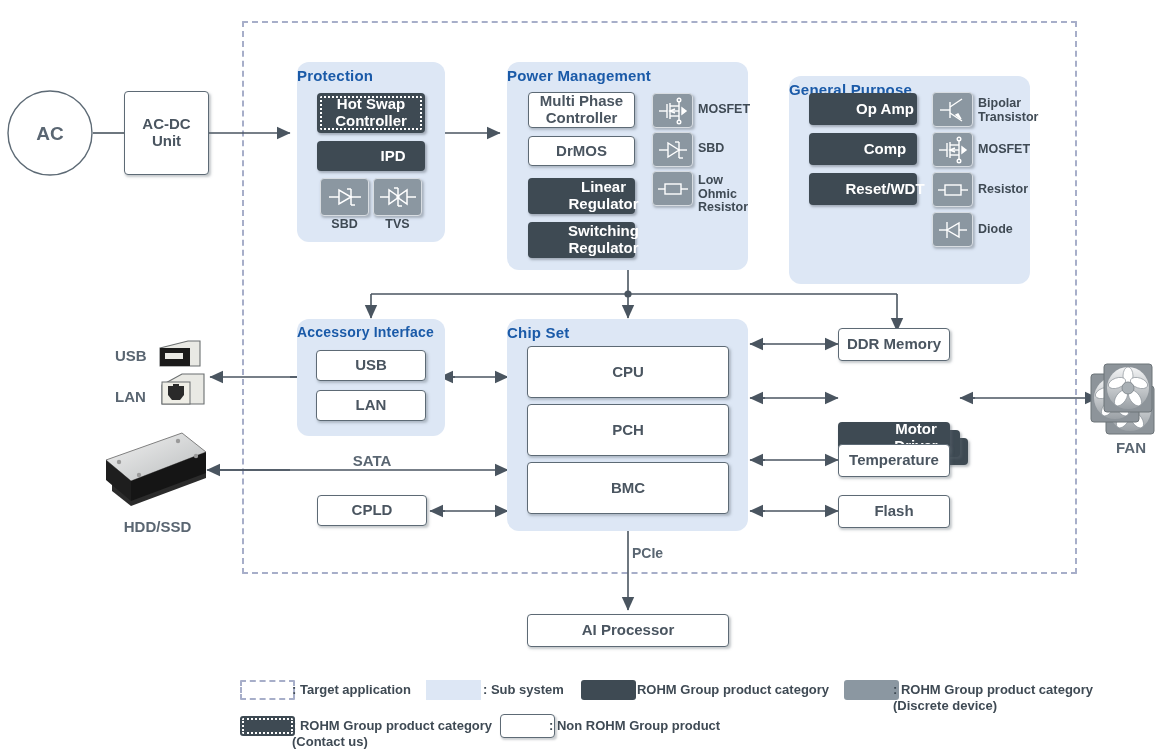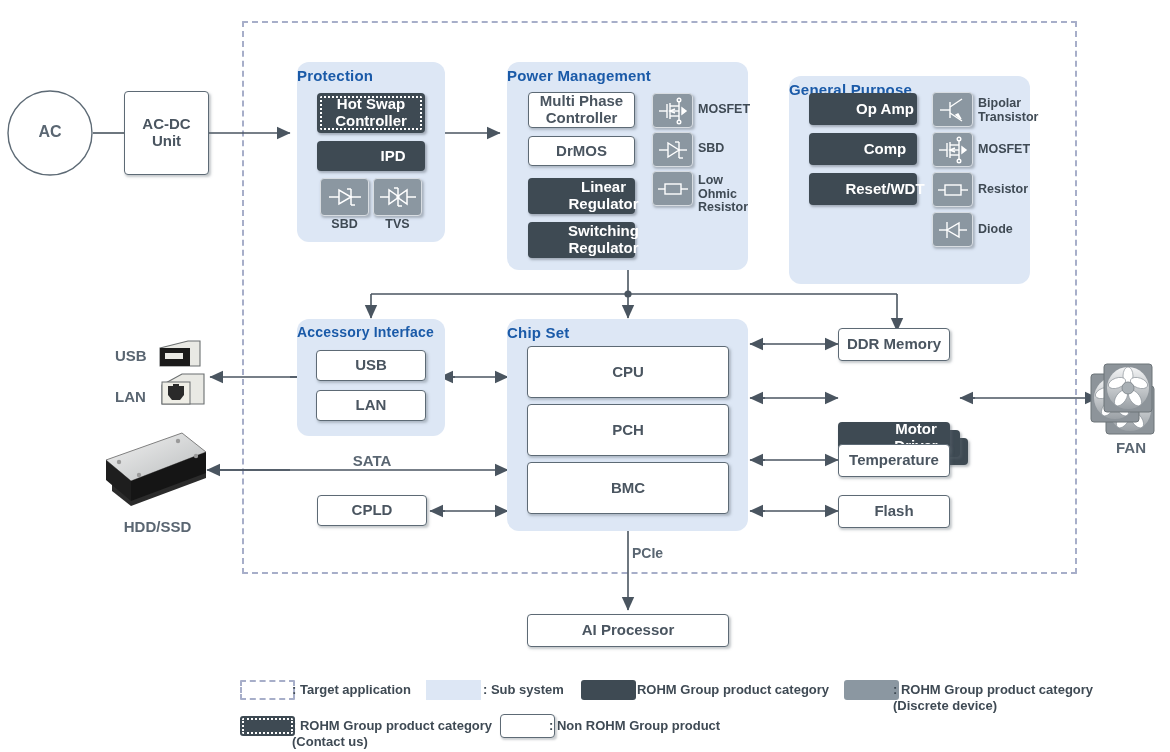--- a/index.html
+++ b/index.html
@@ -188,21 +188,21 @@
         <ellipse cx="11" cy="-5" rx="9" ry="5" transform="rotate(20 11 -5)"></ellipse>
         <ellipse cx="7" cy="10" rx="5" ry="9" transform="rotate(-35 7 10)"></ellipse>
         <ellipse cx="-7" cy="10" rx="5" ry="9" transform="rotate(35 -7 10)"></ellipse>
         <ellipse cx="-11" cy="-5" rx="9" ry="5" transform="rotate(-20 -11 -5)"></ellipse>
       </g>
       <circle cx="0" cy="0" r="6" fill="#a9b0b5" stroke="#878e93"></circle>
     </g>
   </g>
 </svg>
 
-<div class="abs lbl" style="left:8px;top:123px;width:84px;text-align:center;font-size:16px;">AC</div>
+<div class="abs lbl" style="left:8px;top:123px;width:84px;text-align:center;font-size:19px;">AC</div>
 
 <div class="abs blk blk-white" id="acdc" style="left:124px;top:91px;width:85px;height:84px;white-space:pre-line;">AC-DC
 Unit</div>
 
 <div class="abs lbl" style="left:115px;top:347px;font-size:15px;">USB</div>
 <div class="abs lbl" style="left:115px;top:388px;font-size:15px;">LAN</div>
 <div class="abs lbl" style="left:105px;top:518px;width:105px;text-align:center;font-size:15px;">HDD/SSD</div>
 <div class="abs lbl" style="left:1100px;top:439px;width:62px;text-align:center;font-size:15px;">FAN</div>
 
 <div class="abs lbl" style="left:632px;top:545px;font-size:14px;">PCIe</div>

